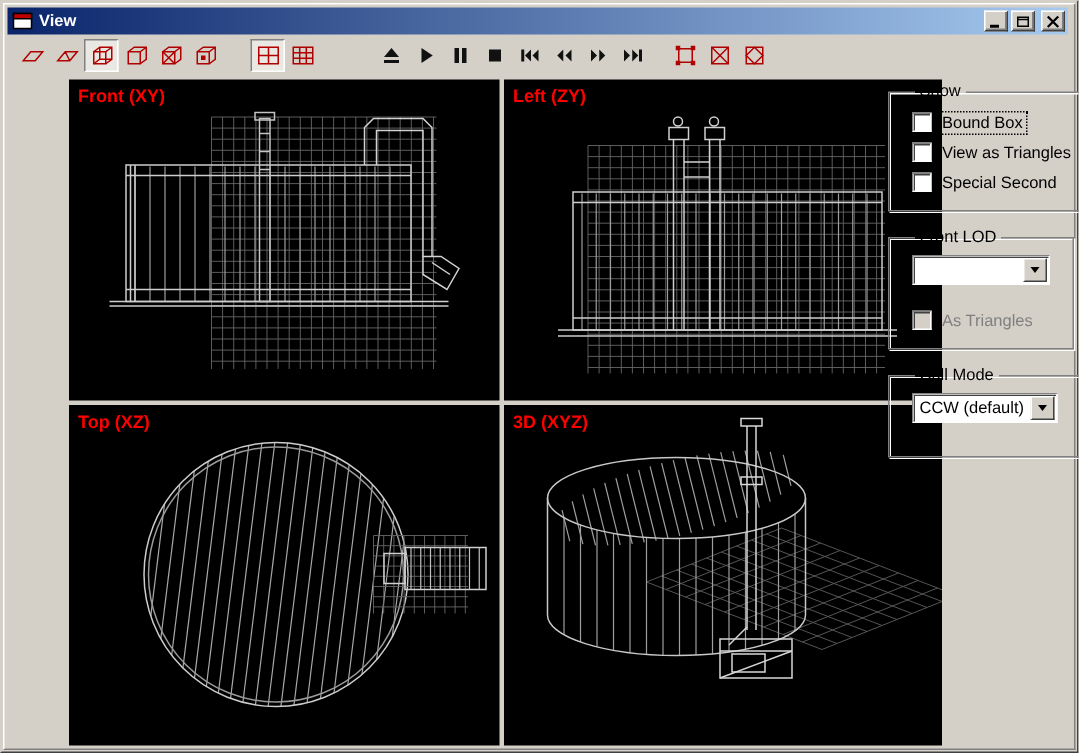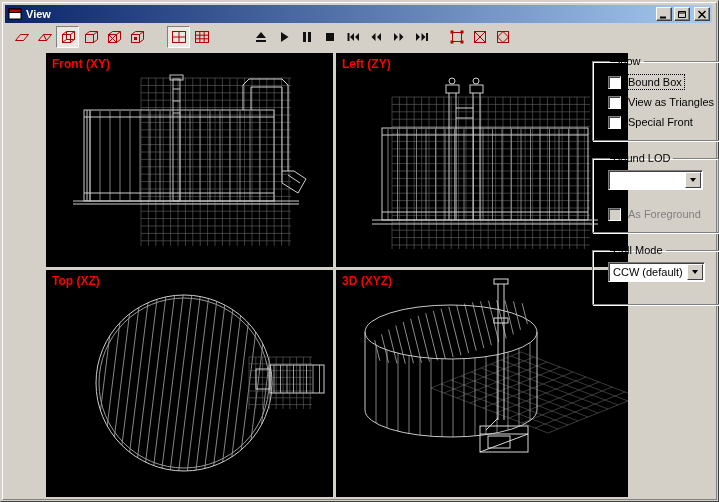--- a/index.html
+++ b/index.html
@@ -30,21 +30,21 @@
                grid-template-columns:287px 292px; grid-template-rows:214px 227px; gap:3px;padding-left:40px; }
   .viewport { position:relative; background:#000; overflow:hidden; }
   .vp-label { position:absolute; left:6px; top:4px; color:#ff0000; font-weight:bold; font-size:12px; }
   .wire { position:absolute; inset:0; width:100%; height:100%; display:block; }
 
   
   .sidepanel { position:absolute; left:589px; top:52px; width:124px; }
   fieldset { border:1px solid #808080; box-shadow:1px 1px 0 #fff, inset 1px 1px 0 #fff;
              margin-bottom:11px; padding:3px 15px 5px; width:100%; }
   legend { font-size:11px; padding:0 3px; margin-left:2px; }
-  .gb-row { display:flex; align-items:flex-end; gap:5px; margin:5px 0 6px; height:14px; }
+  .gb-row { display:flex; align-items:flex-start; gap:5px; margin:5px 0 6px; height:14px; }
   .cb { width:13px; height:13px; flex:none; background:#fff; border:1px solid; border-color:#808080 #fff #fff #808080;
         box-shadow:inset 1px 1px 0 #404040; }
   .lbl { padding:1px 2px; white-space:nowrap; }
   .lbl.focused { outline:1px dotted #000; }
   .row-disabled .cb { background:#d4d0c8; }
   .row-disabled .lbl { color:#808080; }
   .combo { display:flex; align-items:stretch; height:20px; background:#fff; border:1px solid;
            border-color:#808080 #fff #fff #808080; box-shadow:inset 1px 1px 0 #404040; margin:3px 0 17px; }
   .combo-value { flex:1; padding:3px 3px 0 4px; white-space:nowrap; overflow:hidden; }
   .combo-arrow { width:16px; margin:1px; background:#d4d0c8; border:1px solid; border-color:#fff #404040 #404040 #fff;
@@ -556,35 +556,35 @@
       <div class="gb-row">
         <span class="cb"></span>
         <span class="lbl focused">Bound Box</span>
       </div>
       <div class="gb-row">
         <span class="cb"></span>
         <span class="lbl">View as Triangles</span>
       </div>
       <div class="gb-row">
         <span class="cb"></span>
-        <span class="lbl">Special Front</span>
+        <span class="lbl">Special Second</span>
       </div>
     </fieldset>
 
     <fieldset>
-      <legend>Bound LOD</legend>
+      <legend>Front LOD</legend>
       <div class="combo">
         <span class="combo-value"></span>
         <span class="combo-arrow">
               <span class="arrow-glyph"></span>
             </span>
       </div>
       <div class="gb-row row-disabled">
         <span class="cb"></span>
-        <span class="lbl">As Foreground</span>
+        <span class="lbl">As Triangles</span>
       </div>
     </fieldset>
 
     <fieldset>
       <legend>Cull Mode</legend>
       <div class="combo">
         <span class="combo-value">CCW (default)</span>
         <span class="combo-arrow">
               <span class="arrow-glyph"></span>
             </span>

